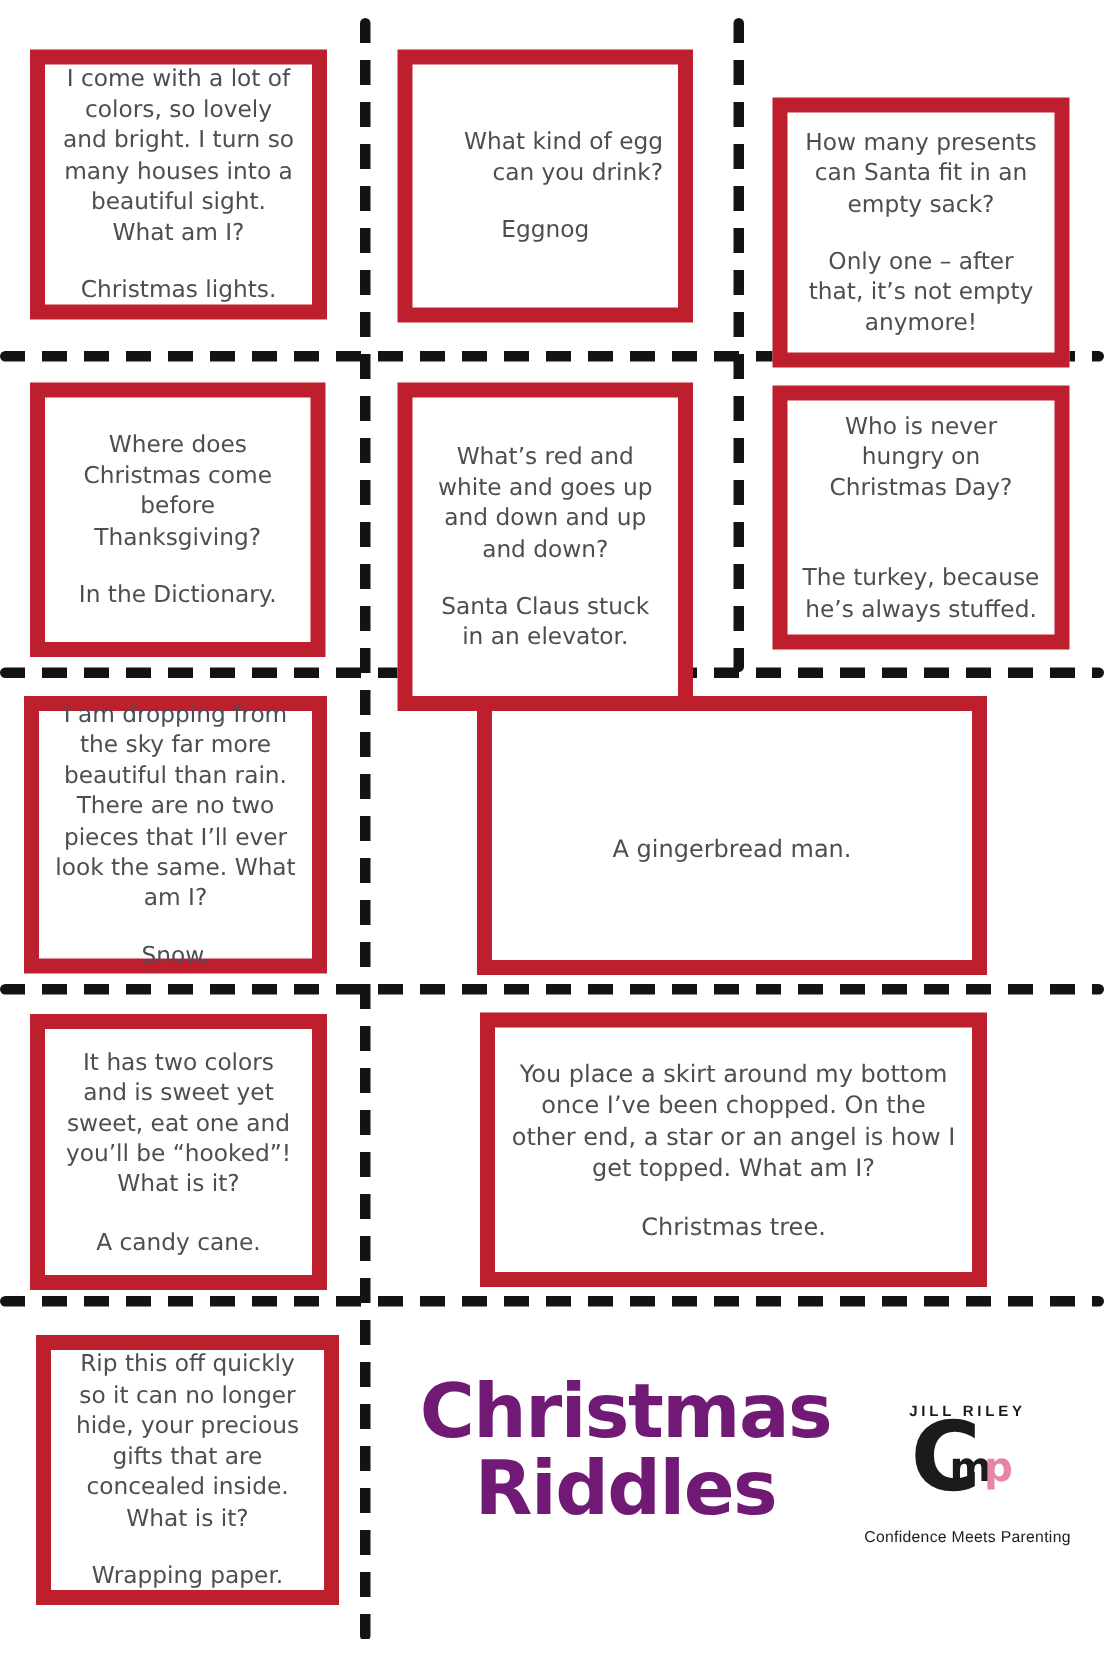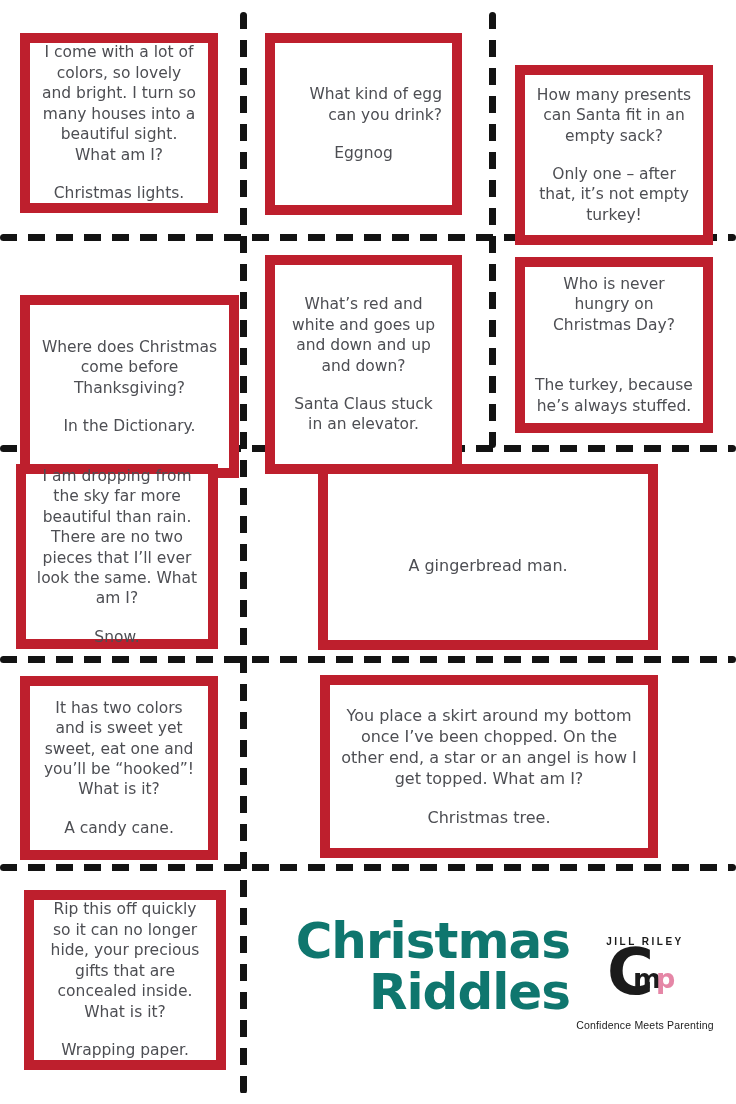--- a/index.html
+++ b/index.html
@@ -31,22 +31,22 @@
     padding:8px 10px;
     text-align:center;
     color:#4d4e53;
   }
   .card .q{white-space:pre-line;font-size:15.5px;line-height:1.32;}
   .card .a{white-space:pre-line;font-size:15.5px;line-height:1.32;margin-top:18px;}
   .card.wide .q,.card.wide .a{font-size:16px;}
   .card.gap-lg .a{margin-top:40px;}
   
   .title{
-    position:absolute;left:240px;top:916px;width:330px;
-    text-align:right;color:#0f766e;
+    position:absolute;left:252px;top:916px;width:330px;
+    text-align:center;color:#701a75;
     font-size:50px;font-weight:bold;line-height:1.02;
     letter-spacing:-1px;
   }
   
   .brand{
     position:absolute;left:570px;top:936px;width:150px;
     text-align:center;color:#1b1b1b;
     font-family:"Liberation Sans",sans-serif;
   }
   .brand .name{font-size:10px;font-weight:bold;letter-spacing:2.5px;}
@@ -83,24 +83,24 @@
   <div class="card" style="left:20px;top:33px;width:198px;height:180px;">
     <div class="q">I come with a lot of colors, so lovely and bright. I turn so many houses into a beautiful sight. What am I?</div>
     <div class="a">Christmas lights.</div>
   </div>
   <div class="card" style="left:265px;top:33px;width:197px;height:182px;text-align:right;">
     <div class="q">What kind of egg can you drink?</div>
     <div class="a">Eggnog</div>
   </div>
   <div class="card" style="left:515px;top:33px;width:198px;height:180px;margin-top:32px;">
     <div class="q">How many presents can Santa fit in an empty sack?</div>
-    <div class="a">Only one – after that, it’s not empty turkey!</div>
+    <div class="a">Only one – after that, it’s not empty anymore!</div>
   </div>
 
-  <div class="card" style="left:20px;top:255px;width:219px;height:183px;margin-top:40px;">
+  <div class="card" style="left:20px;top:255px;width:197px;height:183px;">
     <div class="q">Where does Christmas come before Thanksgiving?</div>
     <div class="a">In the Dictionary.</div>
   </div>
   <div class="card" style="left:265px;top:255px;width:197px;height:219px;">
     <div class="q">What’s red and white and goes up and down and up and down?</div>
     <div class="a">Santa Claus stuck in an elevator.</div>
   </div>
   <div class="card gap-lg" style="left:515px;top:257px;width:198px;height:176px;">
     <div class="q">Who is never hungry on Christmas Day?</div>
     <div class="a">The turkey, because he’s always stuffed.</div>

